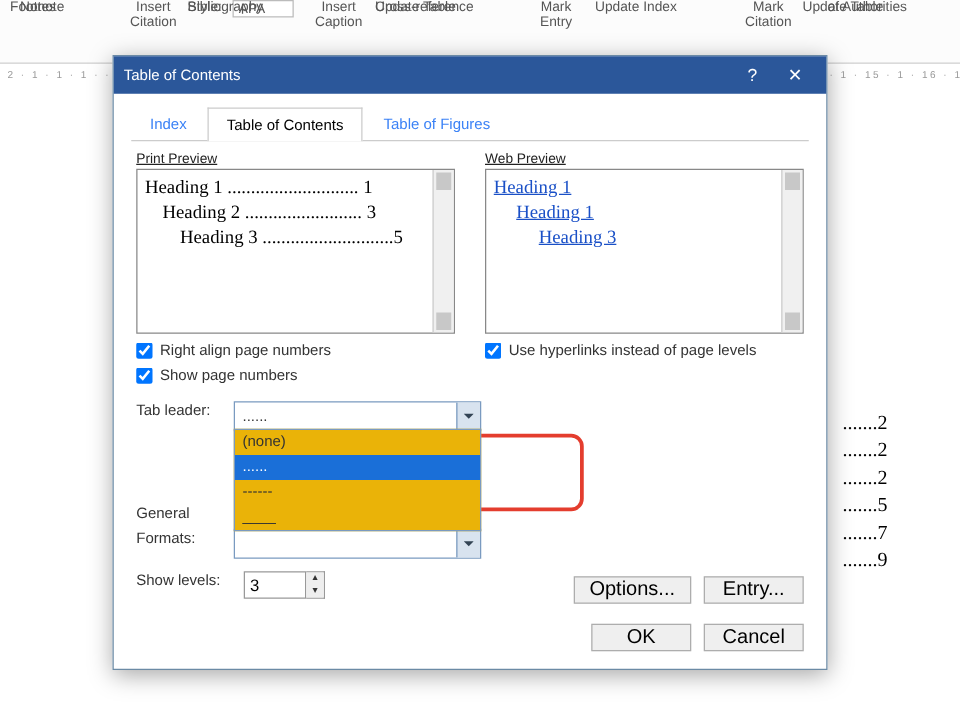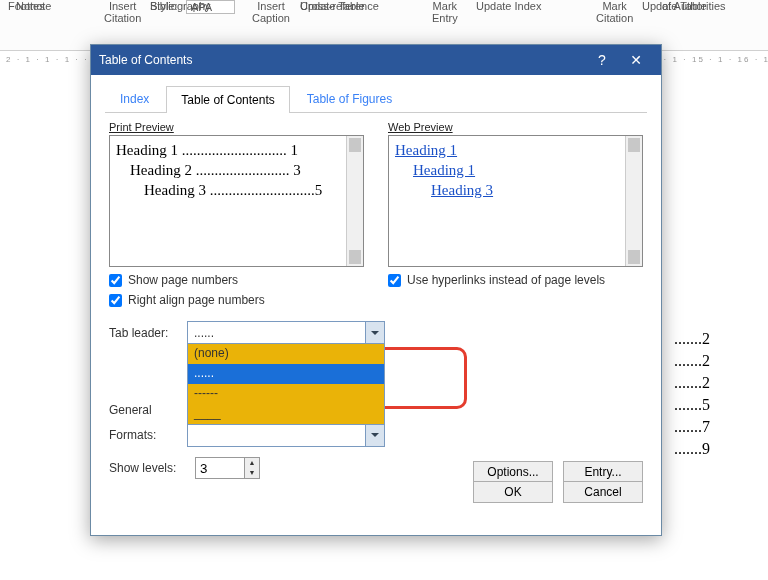--- a/index.html
+++ b/index.html
@@ -19,38 +19,38 @@
   .prev-label{font-size:11px;color:#222;margin-bottom:2px}
   .previews{display:flex;gap:24px}
   .prev-box{flex:1;position:relative}
   .box{border:1px solid #888;height:122px;background:#fff;padding:4px 6px;font-family:"Times New Roman",serif;font-size:15px;line-height:20px;color:#000;position:relative;overflow:hidden}
   .scroll-track{position:absolute;right:0;top:0;bottom:0;width:16px;background:#f0f0f0;border-left:1px solid #ccc}
   .scroll-thumb{position:absolute;right:2px;top:2px;width:12px;height:14px;background:#c8c8c8}
   .scroll-thumb.b{top:auto;bottom:2px}
   .web a{color:#1a50c7;text-decoration:underline}
   .chk-row{display:flex;align-items:center;gap:6px;margin-top:6px;font-size:12px}
   .chk-row input{margin:0}
-  .field-row{display:flex;align-items:center;margin-top:6px}
+  .field-row{display:flex;align-items:flex-start;margin-top:6px}
   .field-row label{width:78px}
   .highlight{position:absolute;left:98px;top:302px;width:272px;height:56px;border:3px solid #e43d2e;border-radius:10px;pointer-events:none}
   .dd-wrap{position:relative}
   .dd{width:196px;height:22px;border:1px solid #7a9ac0;background:#fff;display:flex;align-items:center}
   .dd .val{flex:1;padding:0 6px;font-size:12px}
   .dd .btn{width:18px;height:100%;background:#d8e3ef;border-left:1px solid #7a9ac0;display:flex;align-items:center;justify-content:center}
   .dd .btn svg{width:8px;height:8px}
   .dd-list{position:absolute;left:0;top:22px;width:196px;border:1px solid #7a9ac0;background:#eab308;z-index:5}
   .dd-list .opt{padding:2px 6px;font-size:12px;height:16px;line-height:14px}
   .dd-list .opt.sel{background:#1a6fd8;color:#fff}
   .section-h{margin-top:58px;font-size:12px}
   .spin{display:flex;align-items:center}
   .spin input{width:40px;height:20px;border:1px solid #999;text-align:left;padding:0 4px}
   .spin .arrows{display:flex;flex-direction:column;border:1px solid #999;border-left:none}
   .spin .ar{width:14px;height:10px;background:#eee;font-size:7px;text-align:center;line-height:10px;cursor:pointer}
   .btn-row{position:absolute;right:18px;display:flex;gap:10px}
-  .winbtn{min-width:80px;height:22px;border:1px solid #adadad;background:#efefef;font-size:12px;cursor:pointer;padding:0 12px}
+  .winbtn{min-width:80px;height:22px;border:1px solid #adadad;background:#efefef;font-size:16px;cursor:pointer;padding:0 12px}
 </style>
 </head>
 <body>
 
 <div class="ribbon-bg">
   <div class="ribbon-item" style="left:8px;top:0">Footnote</div>
   <div class="ribbon-item" style="left:16px;top:36">Notes</div>
   <div class="ribbon-item" style="left:104px;top:12;white-space:pre;text-align:center">Insert
 Citation</div>
   <div class="ribbon-item" style="left:150px;top:6">Style:</div>
@@ -102,25 +102,25 @@
           <div>Heading 1 ............................ 1</div>
           <div style="padding-left:14px">Heading 2 ......................... 3</div>
           <div style="padding-left:28px">Heading 3 ............................5</div>
           <div class="scroll-track">
               <div class="scroll-thumb"></div>
               <div class="scroll-thumb b"></div>
             </div>
         </div>
         <label class="chk-row">
             <input type="checkbox" checked="" style="">
-            <span>Show page numbers</span>
+            <span>Right align page numbers</span>
           </label>
         <label class="chk-row">
             <input type="checkbox" checked="" style="">
-            <span>Right align page numbers</span>
+            <span>Show page numbers</span>
           </label>
       </div>
       <div class="prev-box">
         <div class="prev-label"><u>Web Preview</u></div>
         <div class="box web">
           <div><a href="#">Heading 1</a></div>
           <div style="padding-left:18px"><a href="#">Heading 1</a></div>
           <div style="padding-left:36px"><a href="#">Heading 3</a></div>
           <div class="scroll-track">
               <div class="scroll-thumb"></div>
@@ -174,19 +174,19 @@
             <div class="ar">▲</div>
             <div class="ar">▼</div>
           </div>
       </div>
     </div>
 
     <div class="btn-row" style="bottom:52px">
       <button class="winbtn">Options...</button>
       <button class="winbtn">Entry...</button>
     </div>
-    <div class="btn-row" style="bottom:32px">
+    <div class="btn-row" style="bottom:14px">
       <button class="winbtn">OK</button>
       <button class="winbtn">Cancel</button>
     </div>
   </div>
   <div class="highlight"></div>
 </div>
 
 </body></html>

